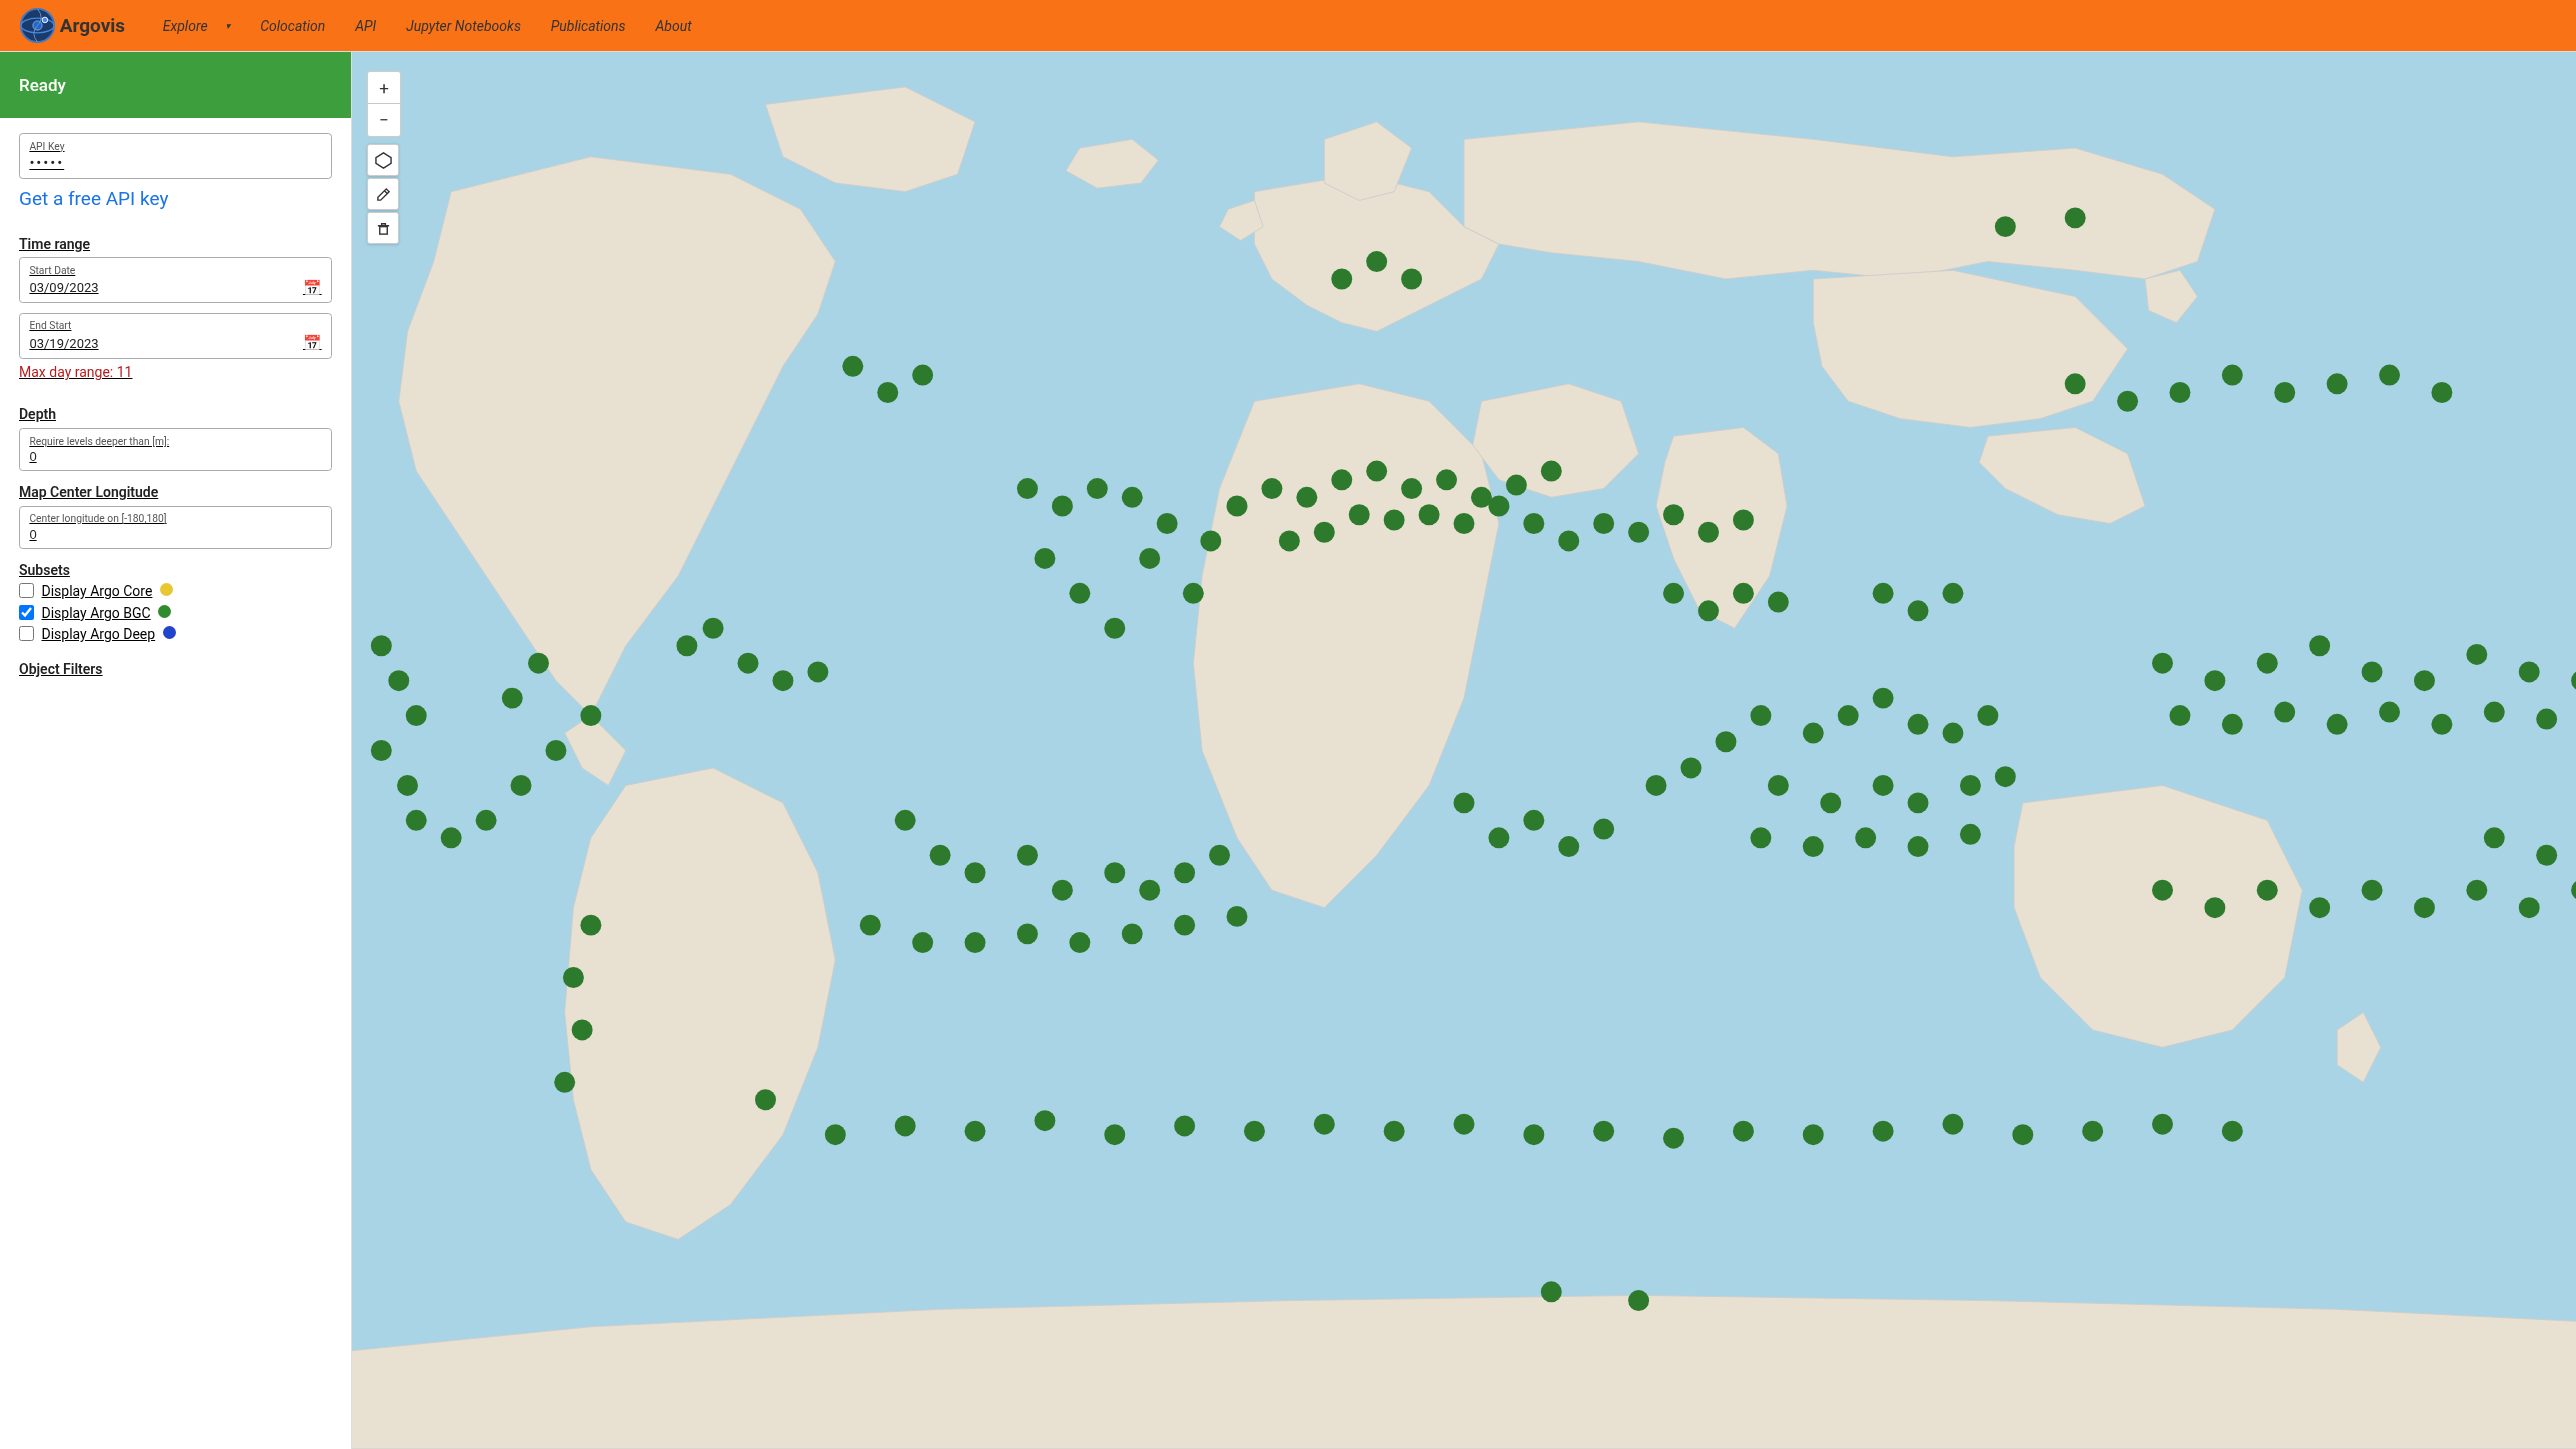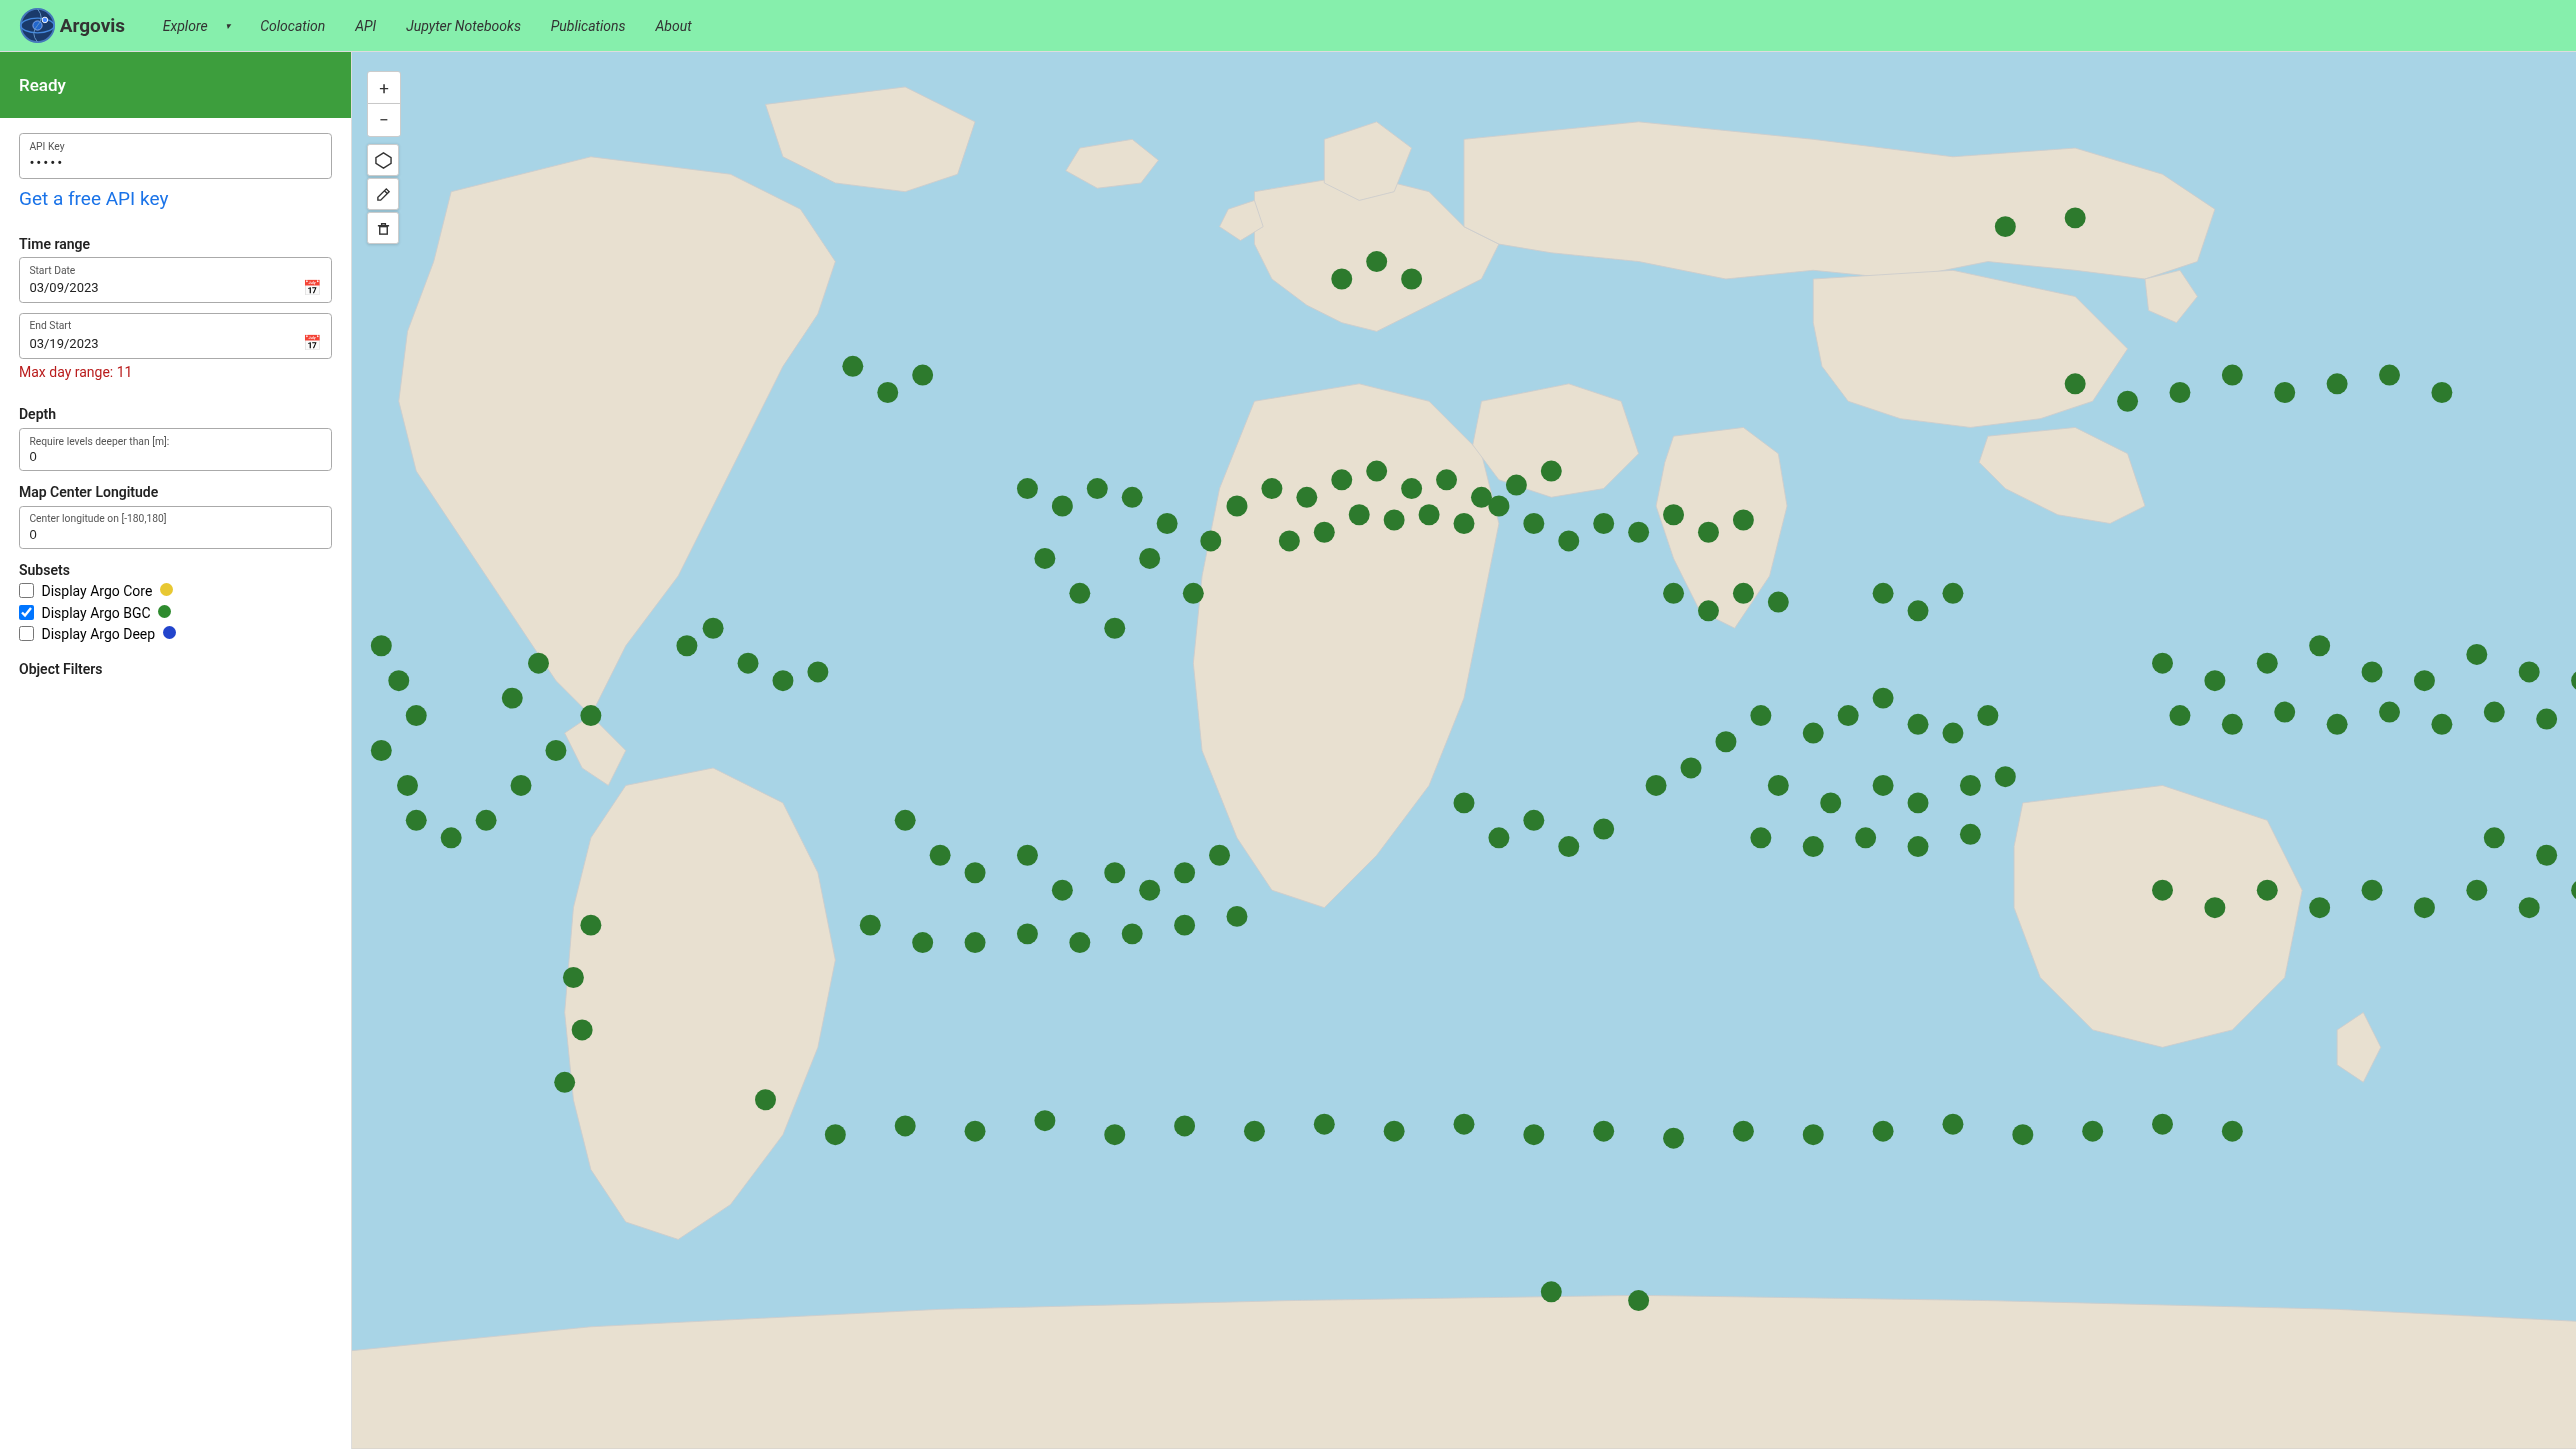--- a/index.html
+++ b/index.html
@@ -2,21 +2,21 @@
 <html style="font-size:15px"><head>
   <meta charset="utf-8">
   <style>
     * { box-sizing: border-box; margin: 0; padding: 0; }
     body { font-family: -apple-system, BlinkMacSystemFont, 'Segoe UI', Roboto, sans-serif; font-size: 13px; background: #f8f8f8; }
 
     
     .navbar {
       display: flex;
       align-items: center;
-      background: #86efac;
+      background: #f97316;
       border-bottom: 0.9px solid #ddd;
       padding: 0 19px;
       height: 52px;
       position: fixed;
       top: 0; left: 0; right: 0;
       z-index: 100;
       gap: 7.5px;
     }
     .navbar-brand {
       display: flex;
@@ -68,20 +68,21 @@
       color: white;
       padding: 23px 19px;
       font-size: 17px;
       font-weight: 500;
     }
     .sidebar-body {
       padding: 15px 19px;
       display: flex;
       flex-direction: column;
       gap: 0;
+      text-decoration: underline;
     }
 
     
     .form-section { margin-bottom: 13px; }
     .section-label {
       font-size: 14px;
       font-weight: 600;
       color: #222;
       margin-bottom: 5.6px;
     }

